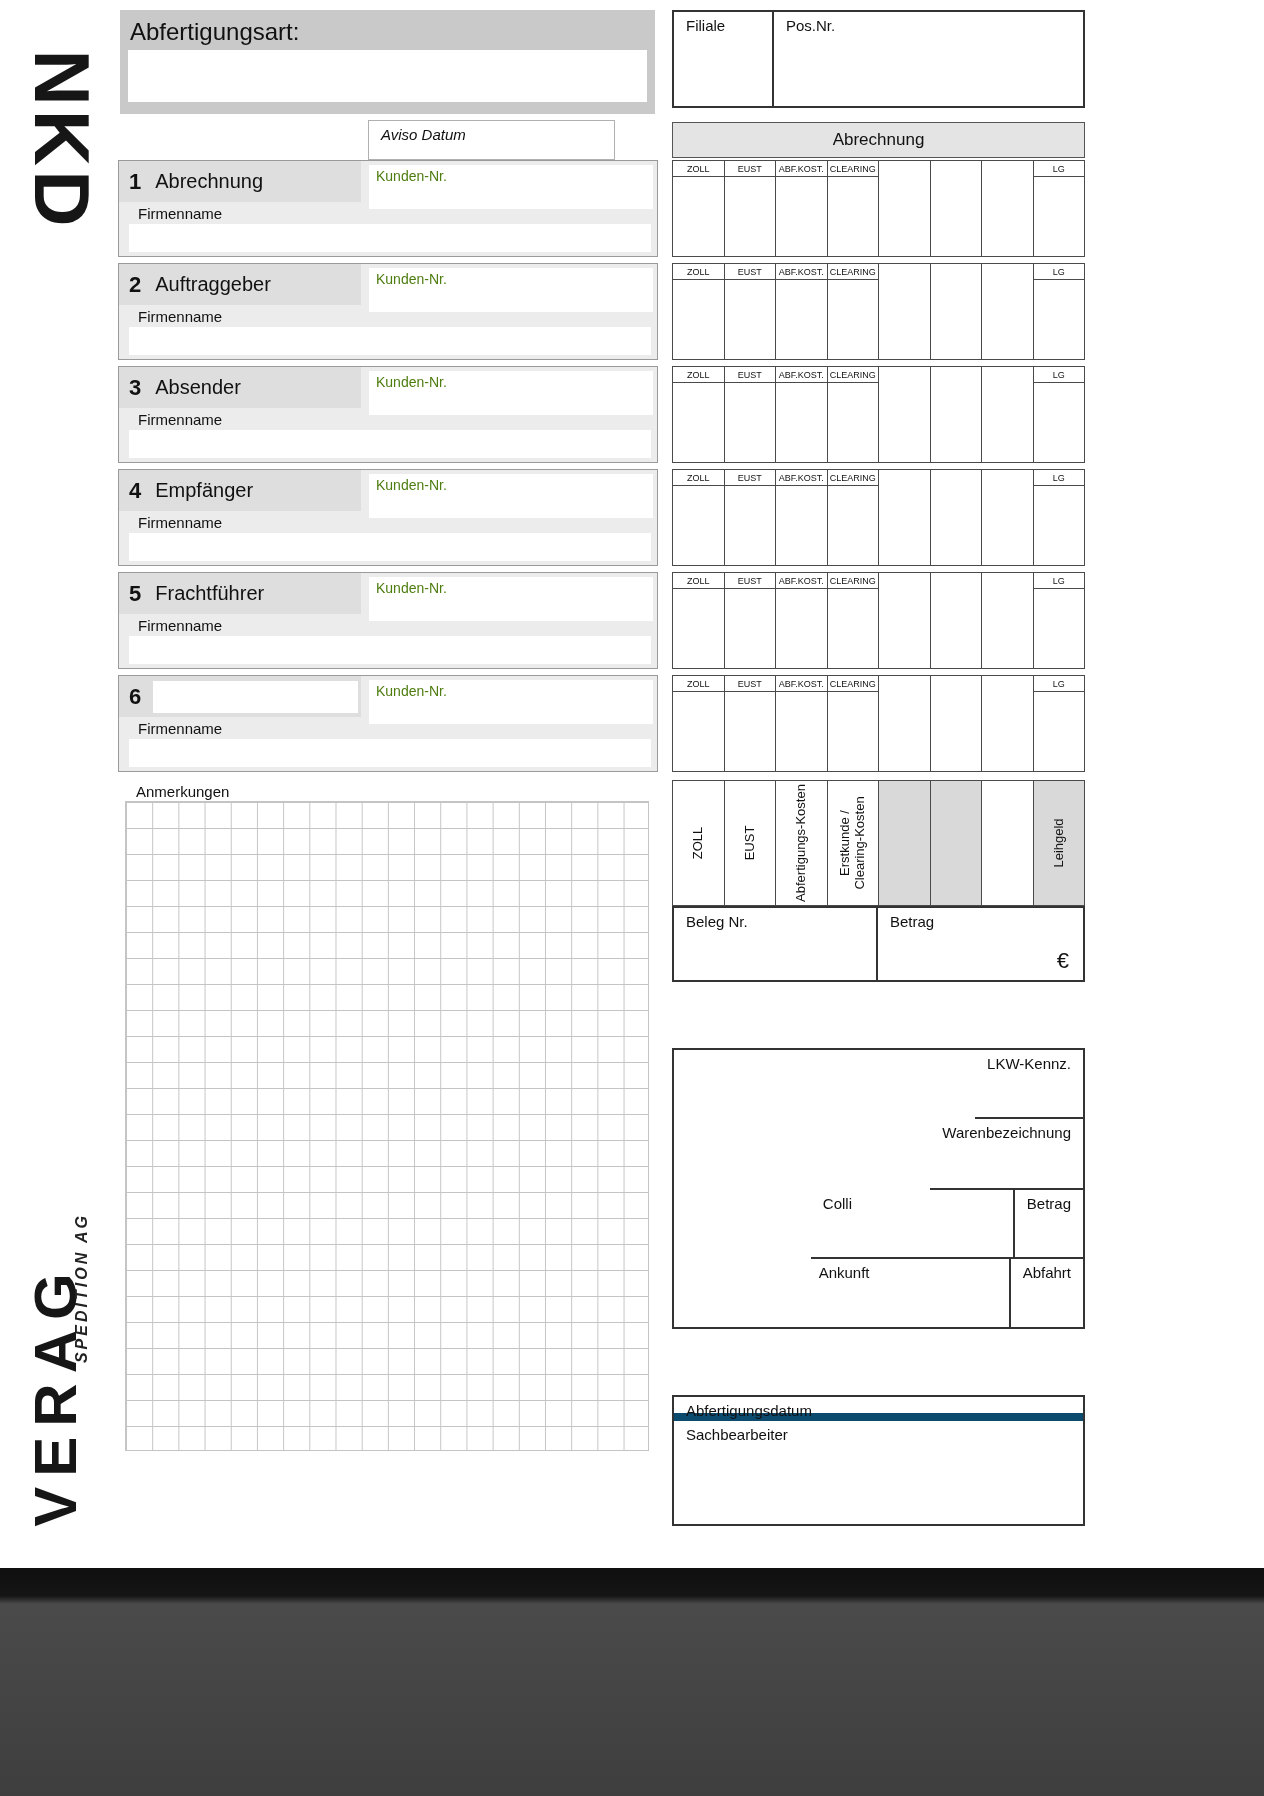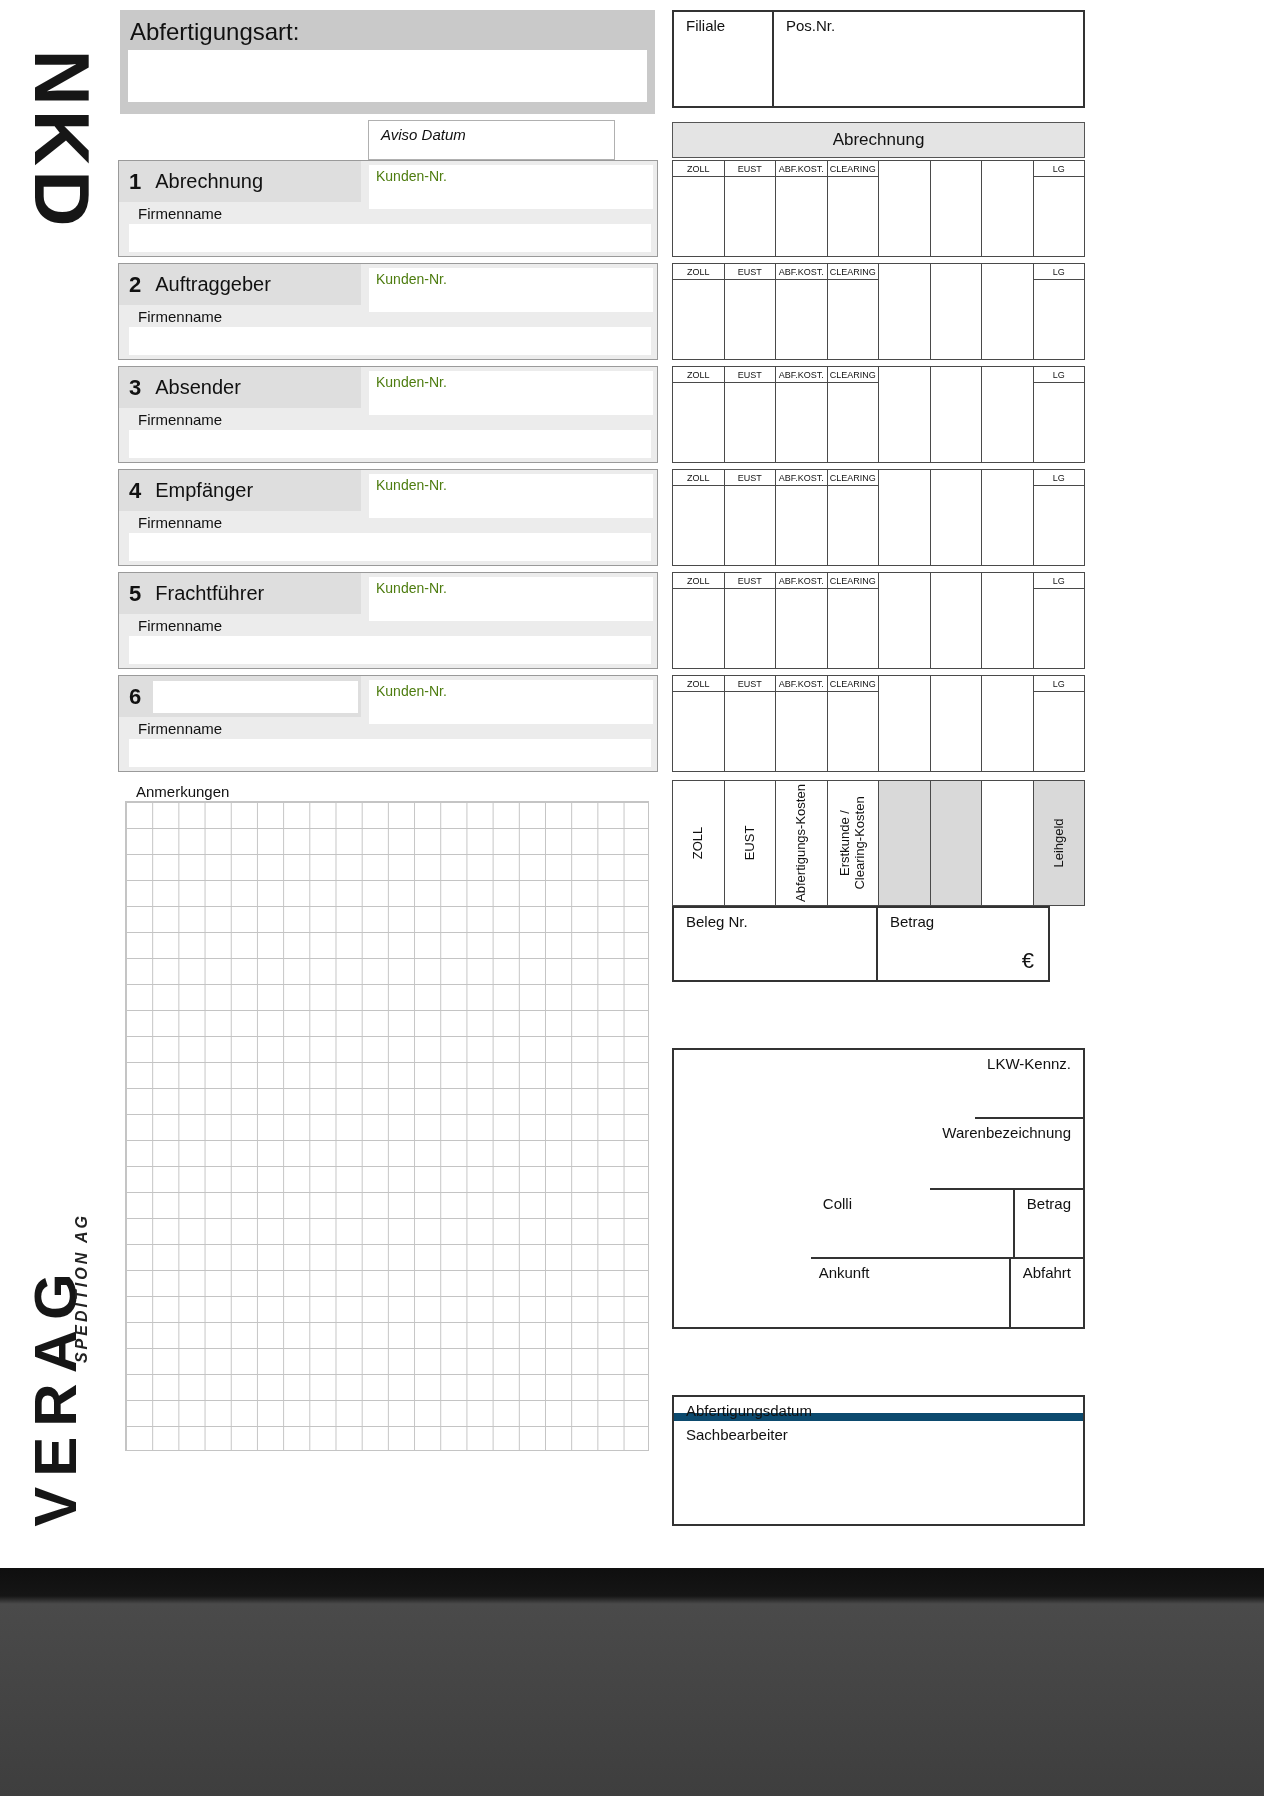--- a/index.html
+++ b/index.html
@@ -86,21 +86,21 @@
   .vcell { flex: 1; position: relative; border-left: 1px solid #4a4a4a; }
   .vcell:first-child { border-left: none; }
   .vcell.vgray { background: #d9d9d9; }
   .vtext {
     position: absolute; left: 50%; top: 50%; width: 118px;
     transform: translate(-50%, -50%) rotate(-90deg);
     font-size: 13px; line-height: 1.15; text-align: center;
   }
 
   
-  .beleg-box { left: 672px; top: 906px; width: 378px; height: 76px; background: #fff; border: 2px solid #333; display: flex; }
+  .beleg-box { left: 672px; top: 906px; width: 413px; height: 76px; background: #fff; border: 2px solid #333; display: flex; }
   .beleg-cell { width: 204px; border-right: 2px solid #333; }
   .betrag-cell { flex: 1; position: relative; }
   .euro { position: absolute; right: 14px; bottom: 6px; font-size: 22px; }
 
   
   .lkw-box { left: 672px; top: 1048px; width: 413px; height: 281px; background: #fff; border: 2px solid #333; display: flex; flex-direction: column; align-items: flex-end; }
   .lkw-row { border-bottom: 2px solid #333; }
   .lkw-row.r1 { height: 69px; }
   .lkw-row.r2 { height: 71px; }
   .lkw-row.split { display: flex; }

